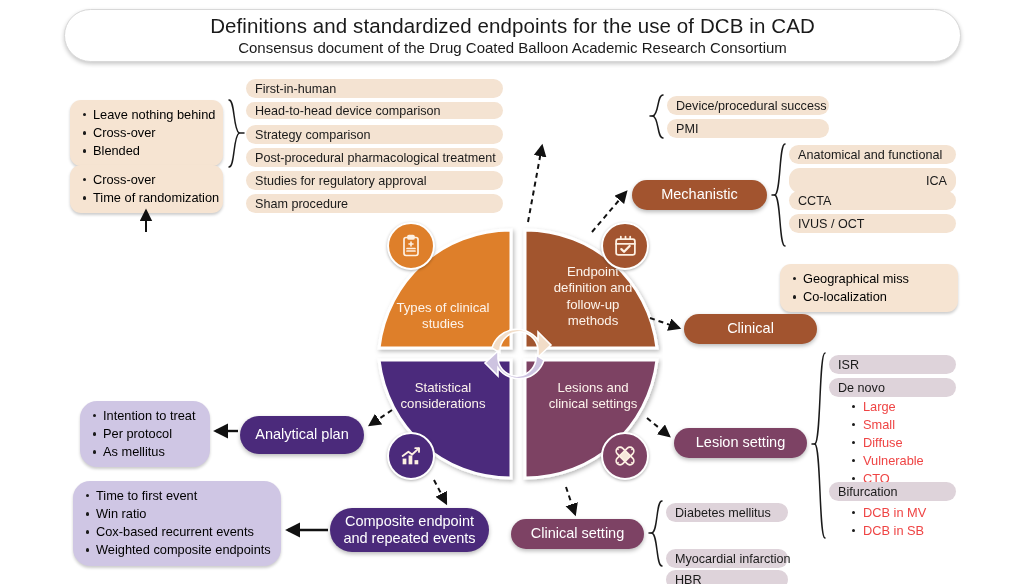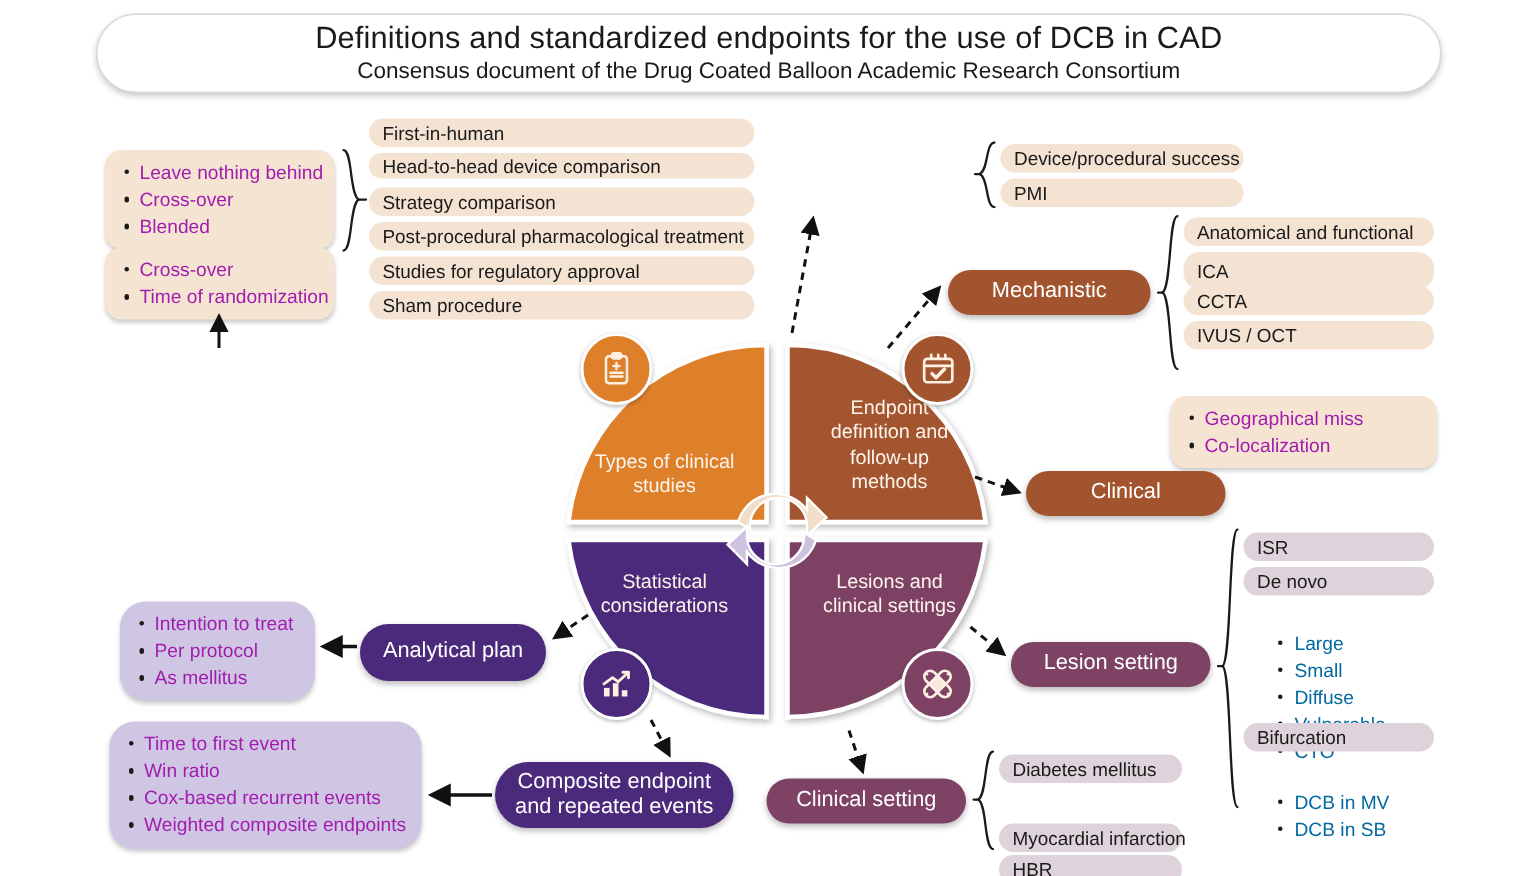--- a/index.html
+++ b/index.html
@@ -27,36 +27,35 @@
     border-radius: 11px; font-size: 12.6px; color: #1a1a1a;
     padding: 0 9px; white-space: nowrap;
   }
   .pill.cream { background: #f4e3d2; }
   .pill.mauve { background: #ded3da; }
 
   .bulletbox {
     position: absolute; border-radius: 11px;
     box-shadow: 0 2px 3px rgba(0,0,0,0.20);
     padding: 6px 10px 6px 12px;
-    font-size: 12.8px; color: #a21caf; line-height: 1.42;
+    font-size: 12.8px; color: #000000; line-height: 1.42;
   }
   .bulletbox.cream { background: #f6e4d2; }
   .bulletbox.lav   { background: #cfc6e4; border-radius: 17px; }
   .bulletbox ul { list-style: none; }
   .bulletbox li { position: relative; padding-left: 11px; white-space: nowrap; }
   .bulletbox li::before {
     content: ""; position: absolute; left: 1px; top: 7px;
     width: 3.4px; height: 3.4px; border-radius: 50%; background: #1a1a1a;
   }
 
   
   .sublist {
-    position: absolute; font-size: 12.8px; color: #0369a1; line-height: 1.405;
+    position: absolute; font-size: 12.8px; color: #ef4444; line-height: 1.405;
     list-style: none;
-    margin-top: 22px;
   }
   .sublist li { position: relative; padding-left: 12px; white-space: nowrap; }
   .sublist li::before {
     content: ""; position: absolute; left: 1px; top: 7px;
     width: 3.4px; height: 3.4px; border-radius: 50%; background: #1a1a1a;
   }
 
   
   .cap {
     position: absolute; display: flex; align-items: center; justify-content: center;
@@ -157,21 +156,21 @@
   </div>
   <div class="brace" style="left:772px;top:143px;">
     <svg width="16" height="105" viewBox="0 0 16 105" fill="none" stroke="#1a1a1a" stroke-width="1.5" stroke-linecap="round">
       <path d="M13 1 C7 1 9 49 3 52 C9 55 7 103 13 103"></path>
       <path d="M3 52 H0"></path>
     </svg>
   </div>
   <div class="pill cream" style="left:789px;top:145px;width:167px;height:19px;">
       <span>Anatomical and functional</span>
     </div>
-  <div class="pill cream" style="left:789px;top:168px;width:167px;height:25px;">
+  <div class="pill cream" style="left:789px;top:168px;width:167px;height:25px;justify-content:flex-end;">
       <span>ICA</span>
     </div>
   <div class="pill cream" style="left:789px;top:191px;width:167px;height:19px;">
       <span>CCTA</span>
     </div>
   <div class="pill cream" style="left:789px;top:214px;width:167px;height:19px;">
       <span>IVUS / OCT</span>
     </div>
   <div class="pill cream" style="left:789px;top:237px;width:167px;height:19px;margin-top:28px;">
       <span>Physiology</span>

